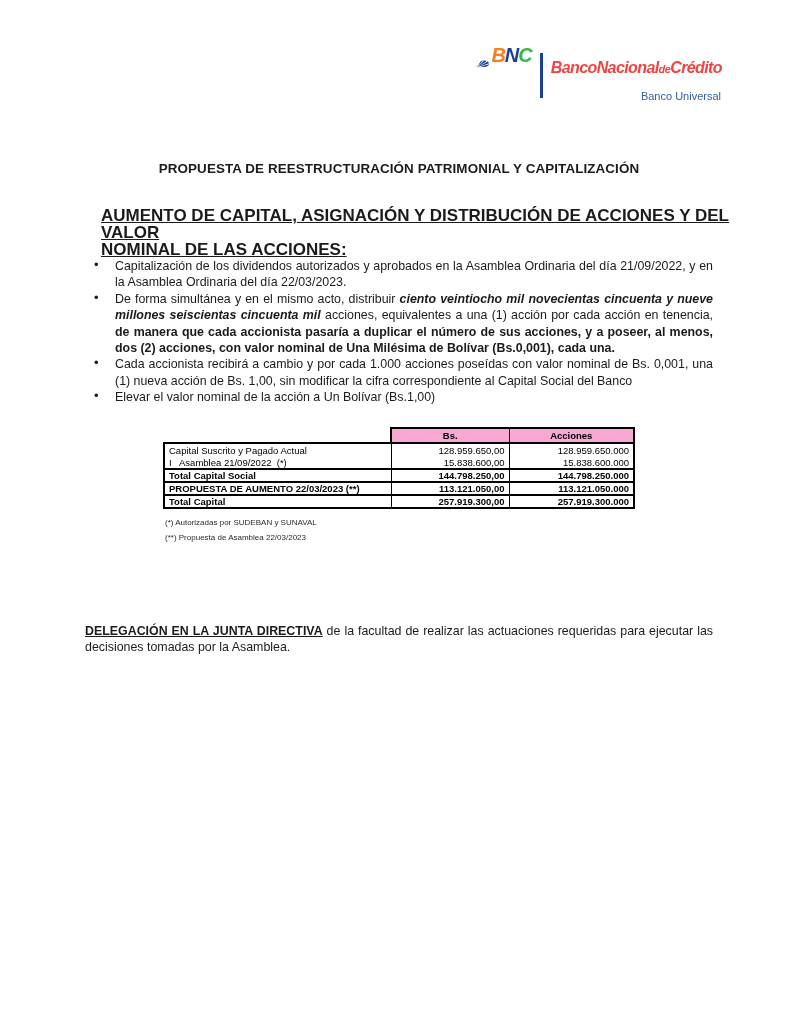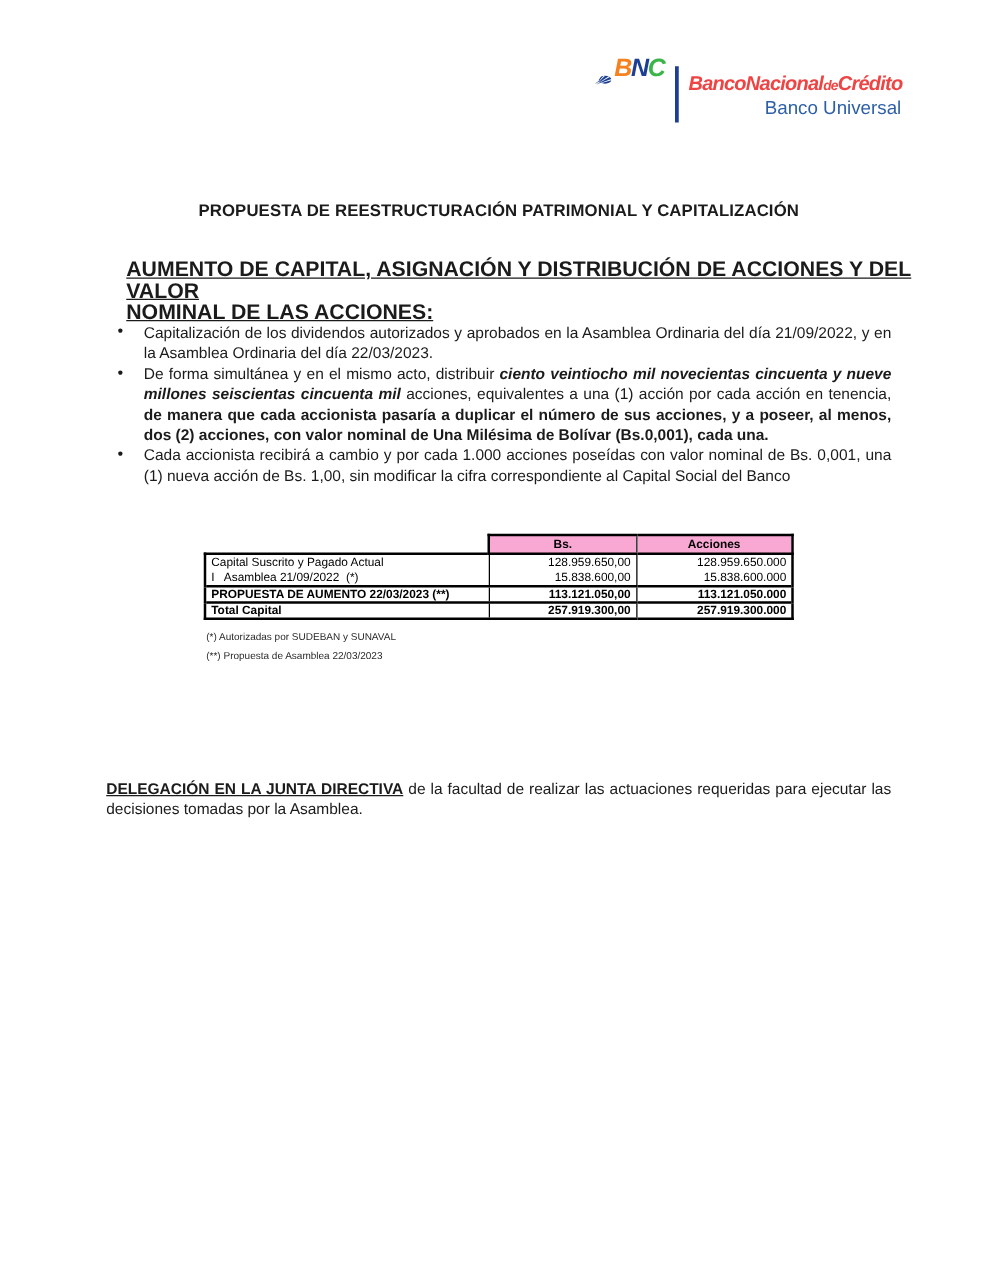--- a/index.html
+++ b/index.html
@@ -14,21 +14,21 @@
   .logo { position:absolute; top:49px; right:70px; display:flex; }
   .logo-icon { width:56px; height:50px; display:flex; flex-direction:row; align-items:flex-start; }
   .bnc-letters { font-size:20px; font-weight:bold; font-style:italic; line-height:1;
                  letter-spacing:-1px; margin-top:-4px; margin-left:2px; white-space:nowrap; }
   .bnc-b { color:#F5821F; } .bnc-n { color:#1C3F94; } .bnc-c { color:#3AB54A; }
   .logo-bar { width:3px; height:45px; background:#1C3F94; margin:4px 8px 0 8px; }
   .logo-text { display:flex; flex-direction:column; align-items:flex-end; margin-top:11px; }
   .logo-name { font-size:16px; font-weight:bold; font-style:italic; color:#ef4444;
                letter-spacing:-0.6px; line-height:1.05; white-space:nowrap; }
   .logo-name .de { font-size:11px; }
-  .logo-sub { font-size:15px; color:#2D5FA6; margin-top:1px; margin-right:1px; }
+  .logo-sub { font-size:11px; color:#2D5FA6; margin-top:13px; margin-right:1px; }
 
   
   .doc-title { position:absolute; top:161px; left:85px; width:628px; text-align:center;
                font-size:13.4px; font-weight:bold; letter-spacing:0.1px; }
   .main-heading { position:absolute; top:207px; left:85px; width:628px;
                   font-size:17px; font-weight:bold; line-height:17px;margin-left:16px; }
   .main-heading .hline { text-decoration:underline; }
   .main-heading .hline1 { text-align:justify; text-align-last:justify; }
 
   
@@ -98,20 +98,21 @@
 
   <div class="main-heading">
     <div class="hline hline1">AUMENTO DE CAPITAL, ASIGNACIÓN Y DISTRIBUCIÓN DE ACCIONES Y DEL VALOR</div>
     <div class="hline">NOMINAL DE LAS ACCIONES:</div>
   </div>
 
   <ul class="bullets">
     <li><span class="seg-normal">Capitalización de los dividendos autorizados y aprobados en la Asamblea Ordinaria del día 21/09/2022, y en la Asamblea Ordinaria del día 22/03/2023.</span></li>
     <li><span class="seg-normal">De forma simultánea y en el mismo acto, distribuir </span><span class="seg-bold-italic">ciento veintiocho mil novecientas cincuenta y nueve millones seiscientas cincuenta mil</span><span class="seg-normal"> acciones, equivalentes a una (1) acción por cada acción en tenencia, </span><span class="seg-bold">de manera que cada accionista pasaría a duplicar el número de sus acciones, y a poseer, al menos, dos (2) acciones, con valor nominal de Una Milésima de Bolívar (Bs.0,001), cada una.</span></li>
     <li><span class="seg-normal">Cada accionista recibirá a cambio y por cada 1.000 acciones poseídas con valor nominal de Bs. 0,001, una (1) nueva acción de Bs. 1,00, sin modificar la cifra correspondiente al Capital Social del Banco</span></li>
+    <li><span class="seg-normal">Elevar el valor nominal de la acción a Un Bolívar (Bs.1,00)</span></li>
   </ul>
 
   <div class="table-wrap">
     <table class="capital">
       <colgroup>
           <col class="c-label">
           <col class="c-bs">
           <col class="c-acc">
         </colgroup>
       <thead>
@@ -126,20 +127,25 @@
           <td>Capital Suscrito y Pagado Actual</td>
           <td class="num">128.959.650,00</td>
           <td class="num">128.959.650.000</td>
         </tr>
         <tr class="r2">
           <td>I   Asamblea 21/09/2022  (*)</td>
           <td class="num">15.838.600,00</td>
           <td class="num">15.838.600.000</td>
         </tr>
         <tr class="thick bold">
+          <td>Total Capital Social</td>
+          <td class="num">144.798.250,00</td>
+          <td class="num">144.798.250.000</td>
+        </tr>
+        <tr class="thick bold">
           <td>PROPUESTA DE AUMENTO 22/03/2023 (**)</td>
           <td class="num">113.121.050,00</td>
           <td class="num">113.121.050.000</td>
         </tr>
         <tr class="thick bold">
           <td>Total Capital</td>
           <td class="num">257.919.300,00</td>
           <td class="num">257.919.300.000</td>
         </tr>
       </tbody>

